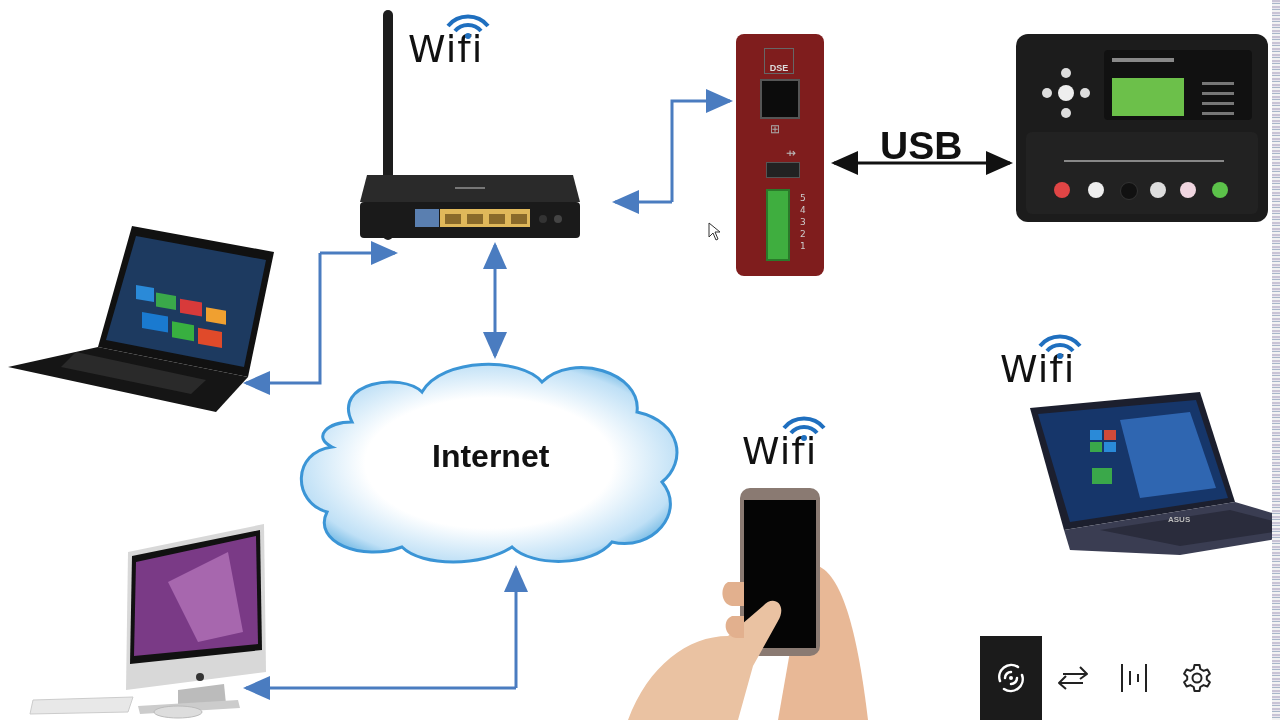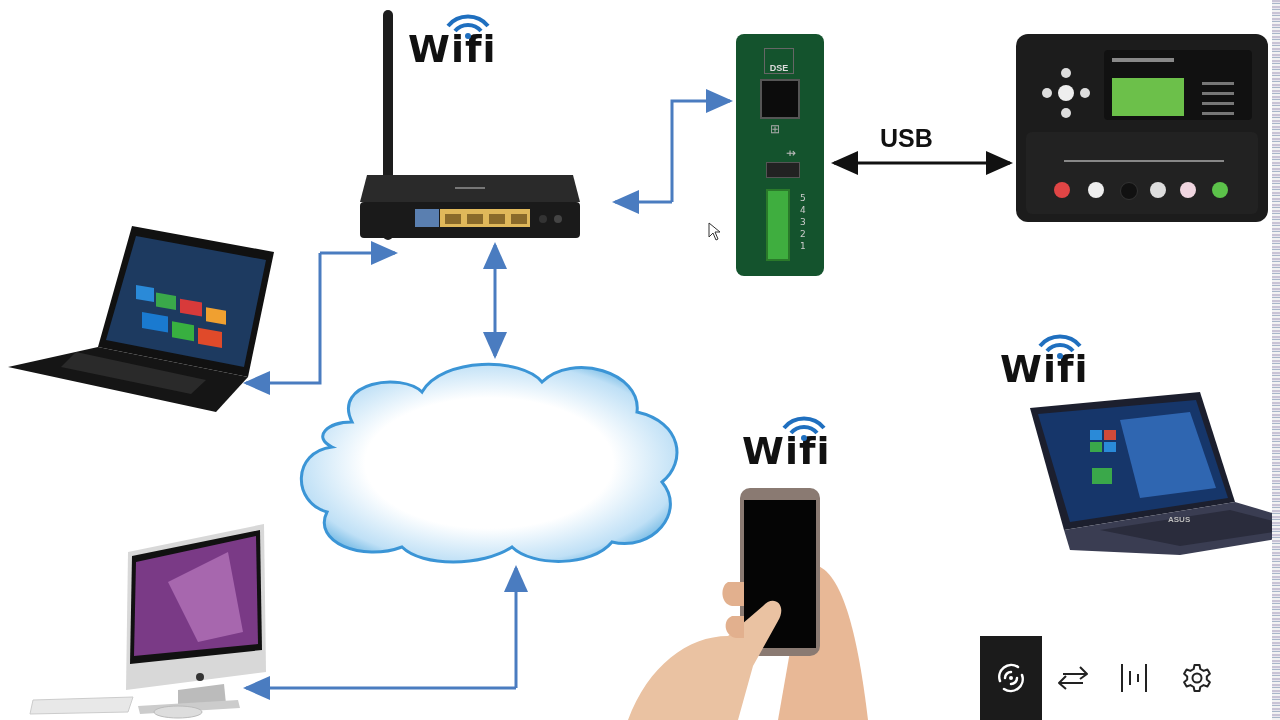--- a/index.html
+++ b/index.html
@@ -1,18 +1,18 @@
 <!DOCTYPE html>
 <html><head>
 <meta charset="utf-8">
 <style>
   html, body { margin:0; padding:0; }
   body { width:1280px; height:720px; background:#ffffff; position:relative; overflow:hidden; font-family:"Liberation Sans", sans-serif; }
   .abs { position:absolute; }
-  .wifi-label { position:absolute; font-family:"DejaVu Sans", sans-serif; font-weight:bold; color:#111; letter-spacing:1px; }
+  .wifi-label { position:absolute; font-family:"DejaVu Sans", sans-serif; font-weight:normal; color:#111; letter-spacing:1px; }
   .wifi-label .txt { font-size:38px; line-height:38px; display:block; }
   .label-big { font-family:"Liberation Sans", sans-serif; font-weight:bold; color:#111; }
   svg { overflow:visible; }
   .toolbar { position:absolute; left:980px; top:636px; width:250px; height:84px; display:flex; align-items:center; }
   .tb-btn { width:62px; height:84px; display:flex; align-items:center; justify-content:center; cursor:pointer; }
   .tb-btn.active { background:#1b1b1b; }
   .stripe { position:absolute; right:0; top:0; width:8px; height:720px;
     background: repeating-linear-gradient(180deg, #c9c4d6 0 2px, #e9e6ee 2px 3px, #a9b7c9 3px 4px, #f2f2f2 4px 6px); }
 </style>
 </head>
@@ -66,37 +66,37 @@
 
 <div class="wifi-label" style="left:408px;top:12px;">
   <svg width="60" height="24" style="position:absolute;left:34px;top:0;">
     <path d="M6,14 A26,26 0 0 1 46,14" stroke="#1f6fbf" stroke-width="4" fill="none"></path>
     <path d="M13,19 A17,17 0 0 1 39,19" stroke="#1f6fbf" stroke-width="4" fill="none"></path>
     <circle cx="26" cy="24" r="3" fill="#1f6fbf"></circle>
   </svg>
   <span class="txt" style="padding-top:18px">Wifi</span>
 </div>
 
-<div class="abs" style="left:736px;top:34px;width:88px;height:242px;background:#14532d;border-radius:8px;">
+<div class="abs" style="left:736px;top:34px;width:88px;height:242px;background:#7f1d1d;border-radius:8px;">
   <div class="abs" style="left:28px;top:14px;width:28px;height:24px;border:1px solid #666;color:#ddd;font-size:9px;font-weight:bold;text-align:center;line-height:38px;">DSE</div>
   <div class="abs" style="left:24px;top:45px;width:36px;height:36px;border:2px solid #555;background:#0c0c0c;"></div>
   <div class="abs" style="left:34px;top:88px;color:#aaa;font-size:12px;">⊞</div>
   <div class="abs" style="left:50px;top:112px;color:#bbb;font-size:12px;">⇸</div>
   <div class="abs" style="left:30px;top:128px;width:32px;height:14px;border:1px solid #555;background:#222;"></div>
   <div class="abs" style="left:30px;top:155px;width:20px;height:68px;background:#3fae3f;border:2px solid #2a7a2a;"></div>
   <div class="abs" style="left:64px;top:158px;color:#ccc;font-size:9px;line-height:12px;font-family:'DejaVu Sans',sans-serif;">
     <div>5</div>
     <div>4</div>
     <div>3</div>
     <div>2</div>
     <div>1</div>
   </div>
 </div>
 
-<div class="abs label-big" style="left:880px;top:124px;font-size:25px;">USB</div>
+<div class="abs label-big" style="left:880px;top:124px;font-size:39px;">USB</div>
 
 <div class="abs" style="left:1016px;top:34px;width:252px;height:188px;background:#1c1c1c;border-radius:12px;">
 
   <div class="abs" style="left:26px;top:34px;width:50px;height:50px;">
     <div class="abs" style="left:19px;top:0;width:10px;height:10px;border-radius:50%;background:#ddd;"></div>
     <div class="abs" style="left:19px;top:40px;width:10px;height:10px;border-radius:50%;background:#ddd;"></div>
     <div class="abs" style="left:0;top:20px;width:10px;height:10px;border-radius:50%;background:#ddd;"></div>
     <div class="abs" style="left:38px;top:20px;width:10px;height:10px;border-radius:50%;background:#ddd;"></div>
     <div class="abs" style="left:16px;top:17px;width:16px;height:16px;border-radius:50%;background:#eee;"></div>
   </div>
@@ -140,20 +140,21 @@
   <svg width="390" height="216">
     <defs>
       <radialGradient id="cg" cx="50%" cy="50%" r="60%">
         <stop offset="55%" stop-color="#ffffff"></stop>
         <stop offset="85%" stop-color="#bfe0f6"></stop>
         <stop offset="100%" stop-color="#59acde"></stop>
       </radialGradient>
     </defs>
     <path d="M60,70 C40,30 110,20 130,40 C150,5 230,5 250,30 C280,0 350,20 345,60 C390,70 395,110 370,130 C395,160 360,200 320,190 C300,215 240,215 220,195 C190,215 130,215 110,195 C70,210 20,190 35,160 C0,150 0,100 40,95 C20,85 35,70 60,70 Z" fill="url(#cg)" stroke="#3b95d6" stroke-width="3"></path>
   </svg>
+  <div class="abs label-big" style="left:140px;top:86px;font-size:32px;">Internet</div>
 </div>
 
 <div class="abs" style="left:28px;top:522px;width:240px;height:198px;">
   <svg width="240" height="198">
     <path d="M100,30 L236,2 L238,150 L98,168 Z" fill="#d8d8d8"></path>
     <path d="M104,34 L232,8 L234,128 L102,142 Z" fill="#111"></path>
     <path d="M108,40 L228,14 L230,122 L106,134 Z" fill="#7a3a86"></path>
     <path d="M140,60 L200,30 L215,110 L170,120 Z" fill="#c585c9" opacity="0.6"></path>
     <circle cx="172" cy="155" r="4" fill="#333"></circle>
     <path d="M150,168 L196,162 L198,182 L150,186 Z" fill="#bbb"></path>

